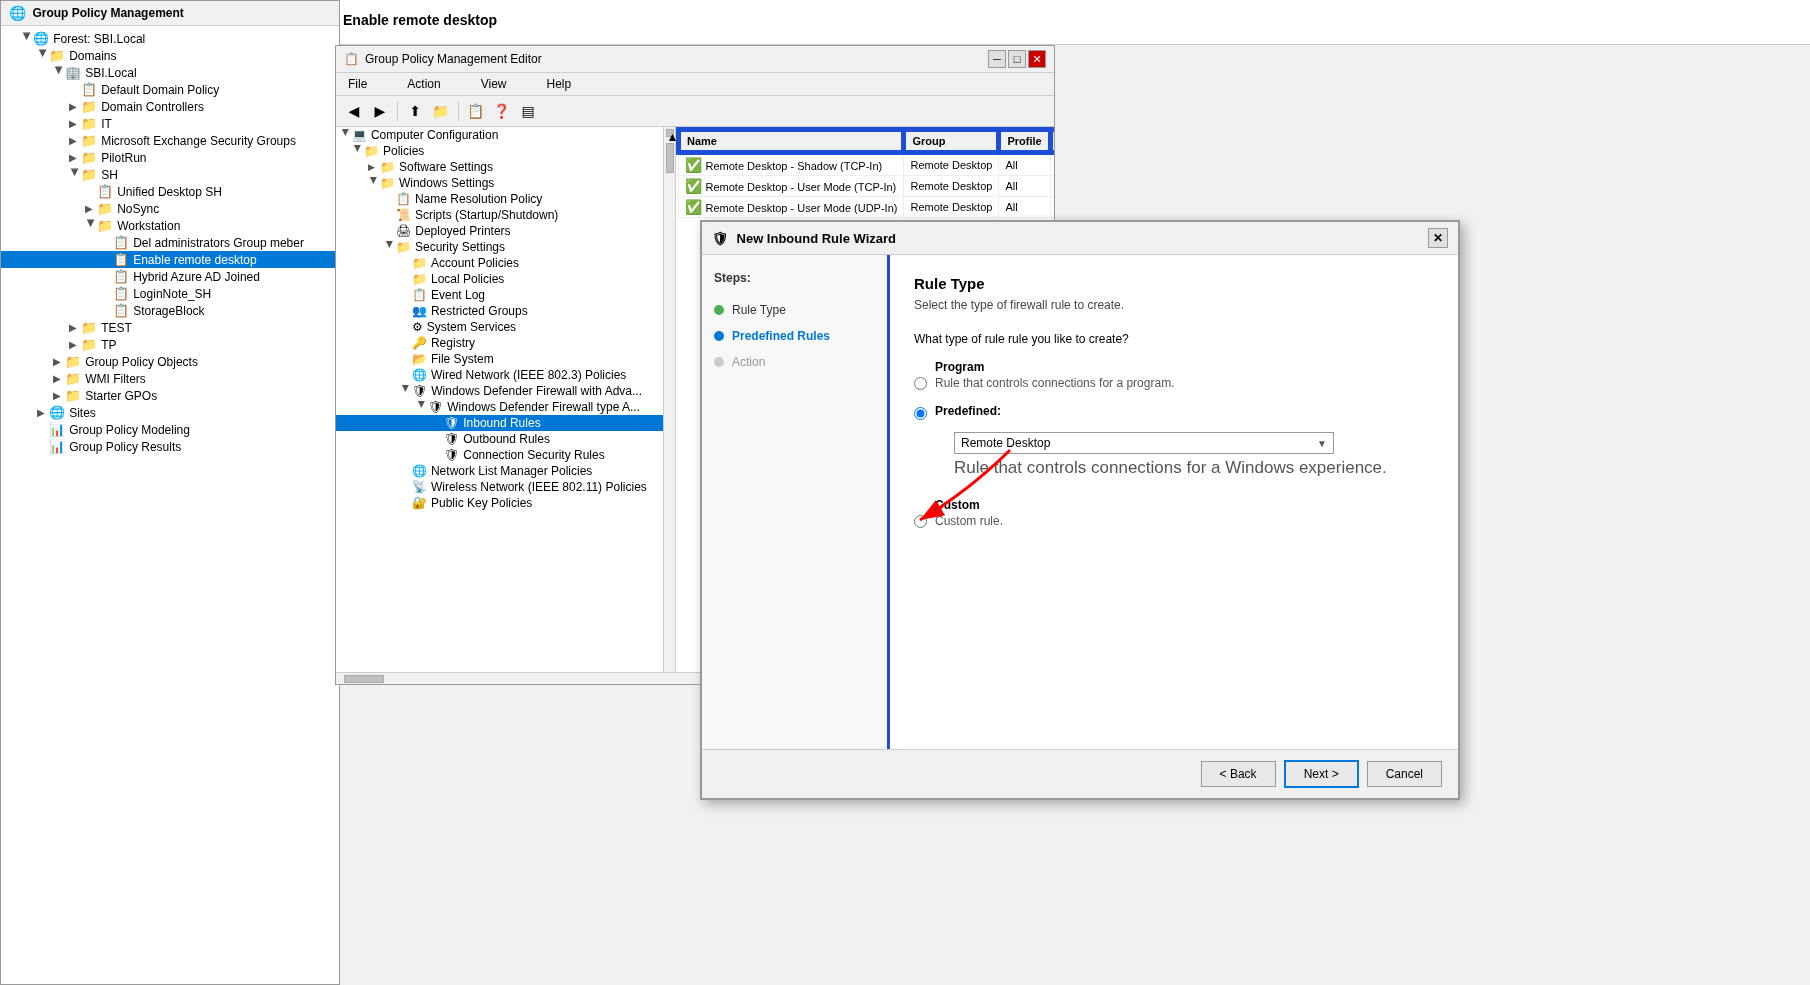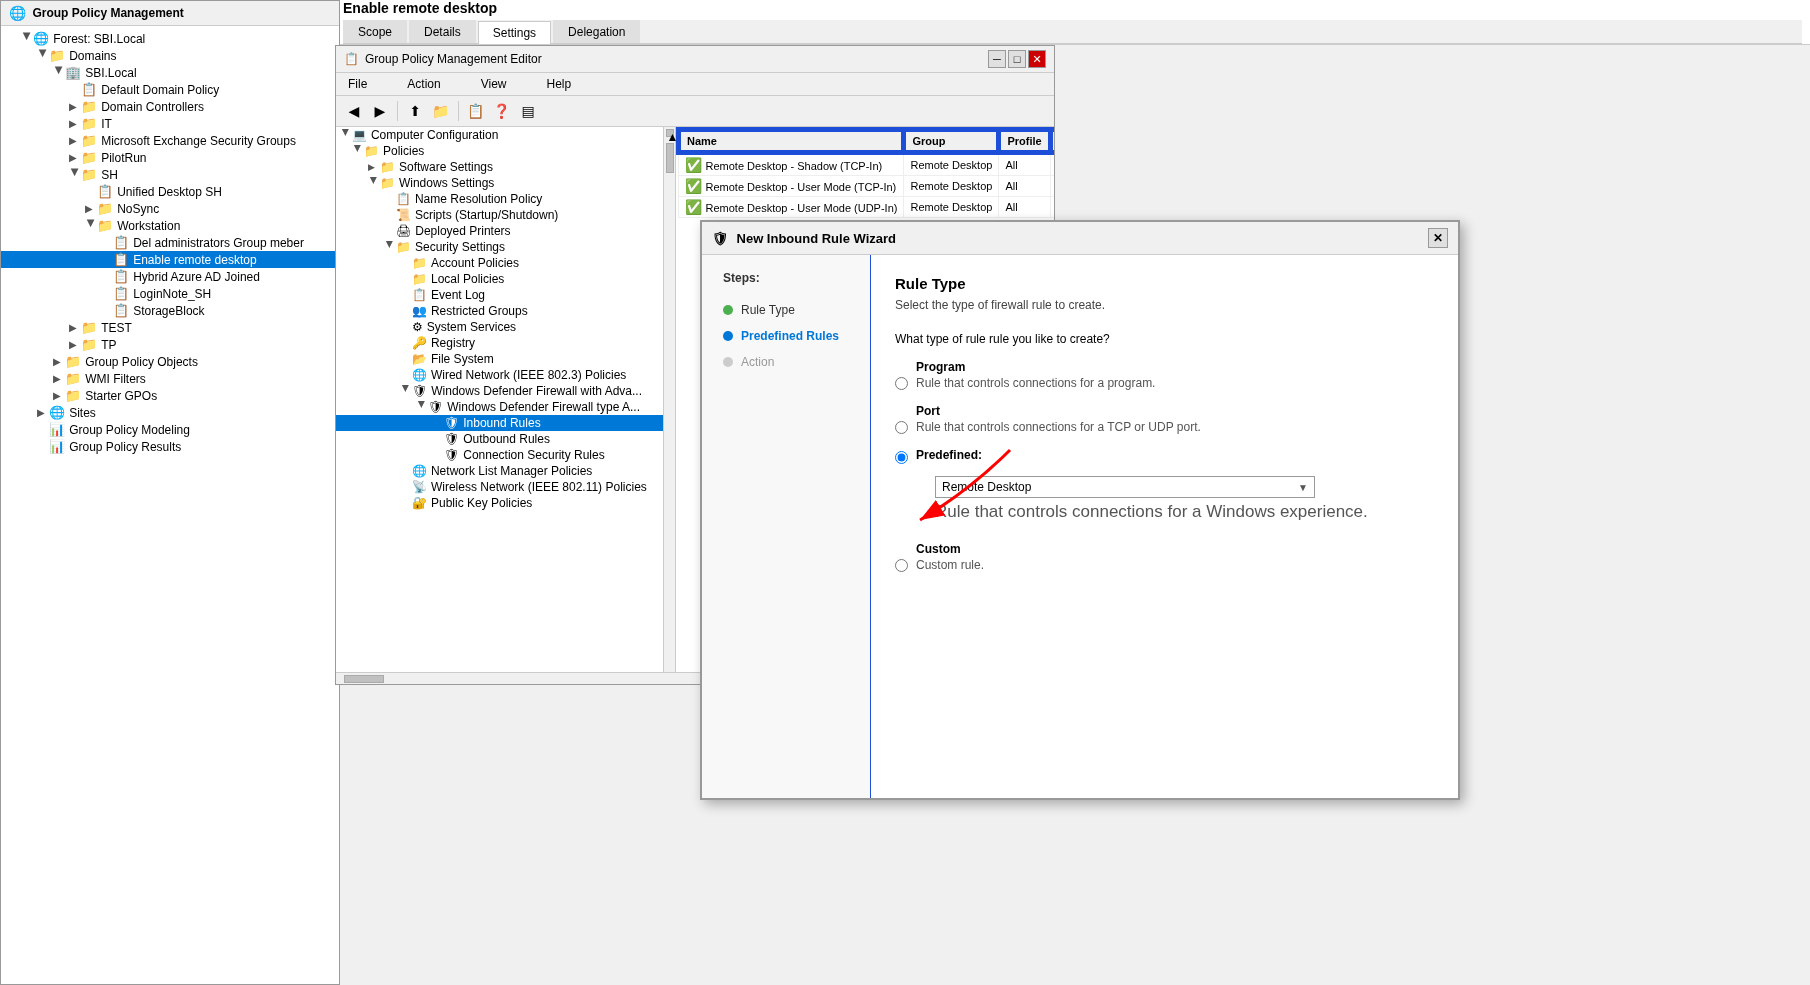--- a/index.html
+++ b/index.html
@@ -225,24 +225,24 @@
       background: #e0e0e0;
       display: flex; align-items: center; justify-content: center;
       cursor: pointer; font-size: 12px;
     }
     .wizard-body {
       display: flex;
       flex: 1;
       overflow: hidden;
     }
     .wizard-steps {
-      width: 169px;
+      width: 188px;
       background: #f8f8f8;
-      border-right: 1px solid #1d4ed8;
-      padding: 16px 9px;
+      border-right: 3px solid #1d4ed8;
+      padding: 16px 0;
       flex-shrink: 0;
     }
     .wizard-step {
       display: flex;
       align-items: center;
       padding: 6px 12px;
       gap: 8px;
       font-size: 12px;
     }
     .step-dot {
@@ -376,26 +376,20 @@
       font-size: 10px;
       color: #555;
     }
   </style>
 </head>
 <body>
 
 <div class="outer-window">
   <div style="display:flex; flex-direction:column; flex:1;">
     <div style="font-size:14px; font-weight:bold; margin-bottom:4px;">Enable remote desktop</div>
-    <div class="tab-bar">
-      <div class="tab">Scope</div>
-      <div class="tab">Details</div>
-      <div class="tab active">Settings</div>
-      <div class="tab">Delegation</div>
-    </div>
   </div>
 </div>
 
 <div class="gpm-window">
   <div class="gpm-titlebar">
     <span class="icon">🌐</span>
     <span>Group Policy Management</span>
   </div>
   <div class="tree-container">
 
@@ -922,27 +916,20 @@
       <div class="radio-group">
 
         <div class="radio-option">
           <input type="radio" name="rule-type" id="opt-program" style="">
           <label class="radio-label" for="opt-program">
             <strong>Program</strong>
             <span>Rule that controls connections for a program.</span>
           </label>
         </div>
 
-        <div class="radio-option">
-          <input type="radio" name="rule-type" id="opt-port" style="">
-          <label class="radio-label" for="opt-port">
-            <strong>Port</strong>
-            <span>Rule that controls connections for a TCP or UDP port.</span>
-          </label>
-        </div>
 
         <div class="radio-option">
           <input type="radio" name="rule-type" id="opt-predefined" checked="" style="">
           <label class="radio-label" for="opt-predefined">
             <strong>Predefined:</strong>
           </label>
         </div>
 
         <div style="margin-left:20px; margin-top:-8px;">
           <div class="predefined-dropdown">
@@ -956,20 +943,25 @@
           <input type="radio" name="rule-type" id="opt-custom" style="">
           <label class="radio-label" for="opt-custom">
             <strong>Custom</strong>
             <span>Custom rule.</span>
           </label>
         </div>
       </div>
     </div>
   </div>
 
+  <div class="wizard-footer">
+    <button class="wizard-btn">&lt; Back</button>
+    <button class="wizard-btn primary">Next &gt;</button>
+    <button class="wizard-btn">Cancel</button>
+  </div>
 </div>
 
 <svg class="red-arrow" style="position:absolute; top:430px; left:830px; width:200px; height:140px;" viewBox="0 0 200 140">
   <defs>
     <marker id="arrowhead" markerWidth="8" markerHeight="6" refX="8" refY="3" orient="auto">
       <polygon points="0 0, 8 3, 0 6" fill="red"></polygon>
     </marker>
   </defs>
   <path d="M 180,20 Q 140,60 90,90" stroke="red" stroke-width="3" fill="none" marker-end="url(#arrowhead)"></path>
 </svg>

